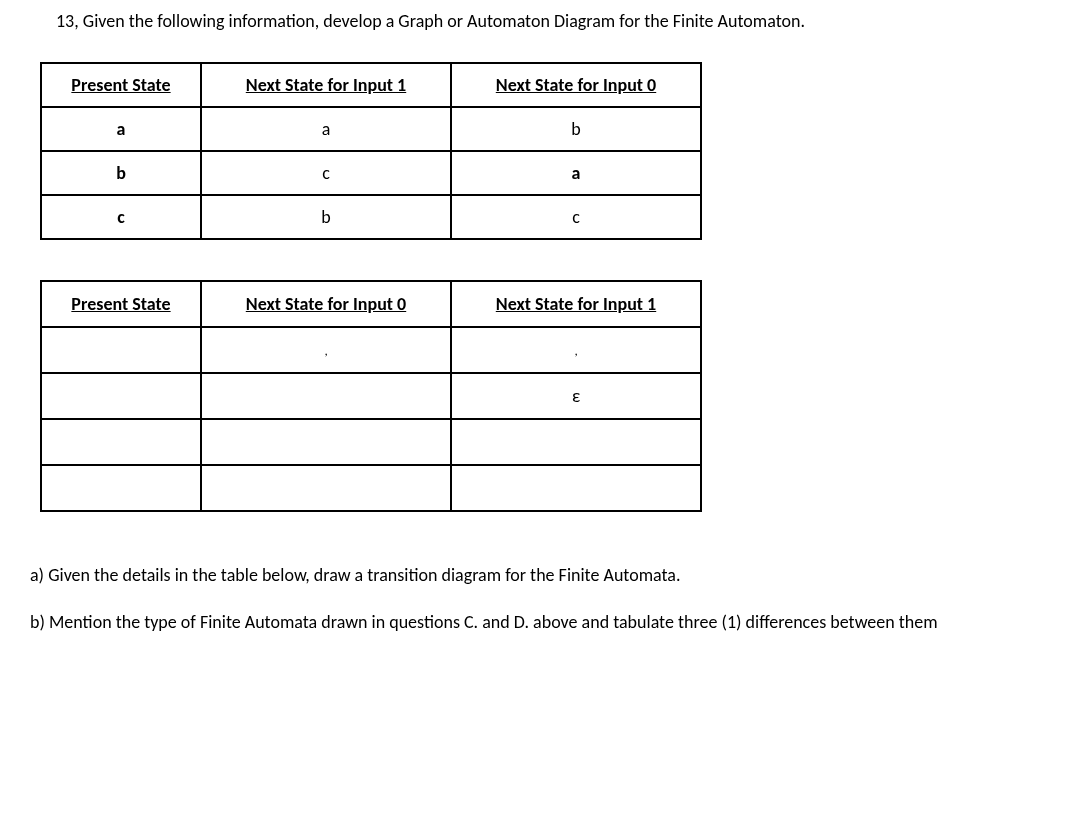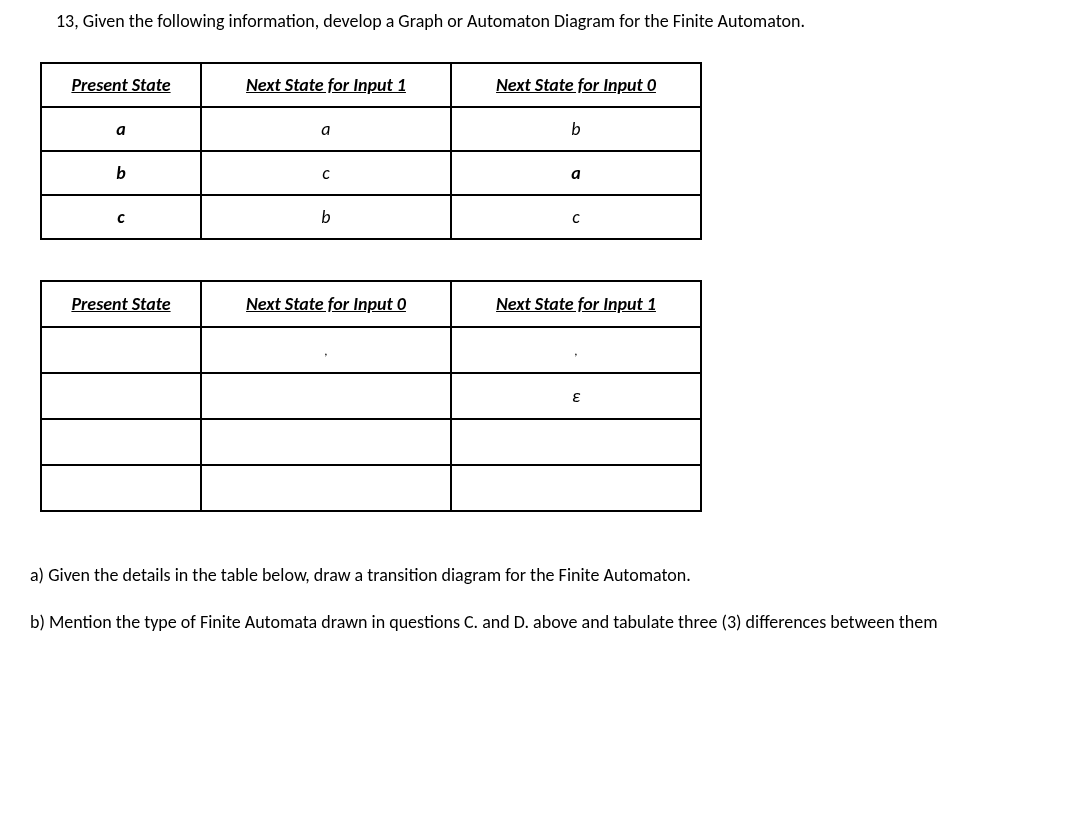--- a/index.html
+++ b/index.html
@@ -29,21 +29,20 @@
       border-collapse: collapse;
       margin-left: 20px;
       margin-bottom: 40px;
     }
     td, th {
       border: 2px solid #000;
       padding: 10px 6px;
       text-align: center;
       vertical-align: middle;
       font-weight: normal;
-      font-style: italic;
     }
     .col1 {
       width: 160px;
     }
     .col2 {
       width: 250px;
     }
     .col3 {
       width: 250px;
     }
@@ -133,17 +132,17 @@
     <td class="col3"></td>
   </tr>
   <tr>
     <td class="col1"></td>
     <td class="col2"></td>
     <td class="col3"></td>
   </tr>
 </tbody>
   </table>
 
-<div class="sub-question">a) Given the details in the table below, draw a transition diagram for the Finite Automaton.</div>
+<div class="sub-question">a) Given the details in the table below, draw a transition diagram for the Finite Automata.</div>
 
 <div class="sub-question-b">
-  <span>b) </span><span>Mention the type of Finite Automata drawn in questions C. and D. above and tabulate three (3) differences between them</span>
+  <span>b) </span><span>Mention the type of Finite Automata drawn in questions C. and D. above and tabulate three (1) differences between them</span>
 </div>
 
 </body></html>

